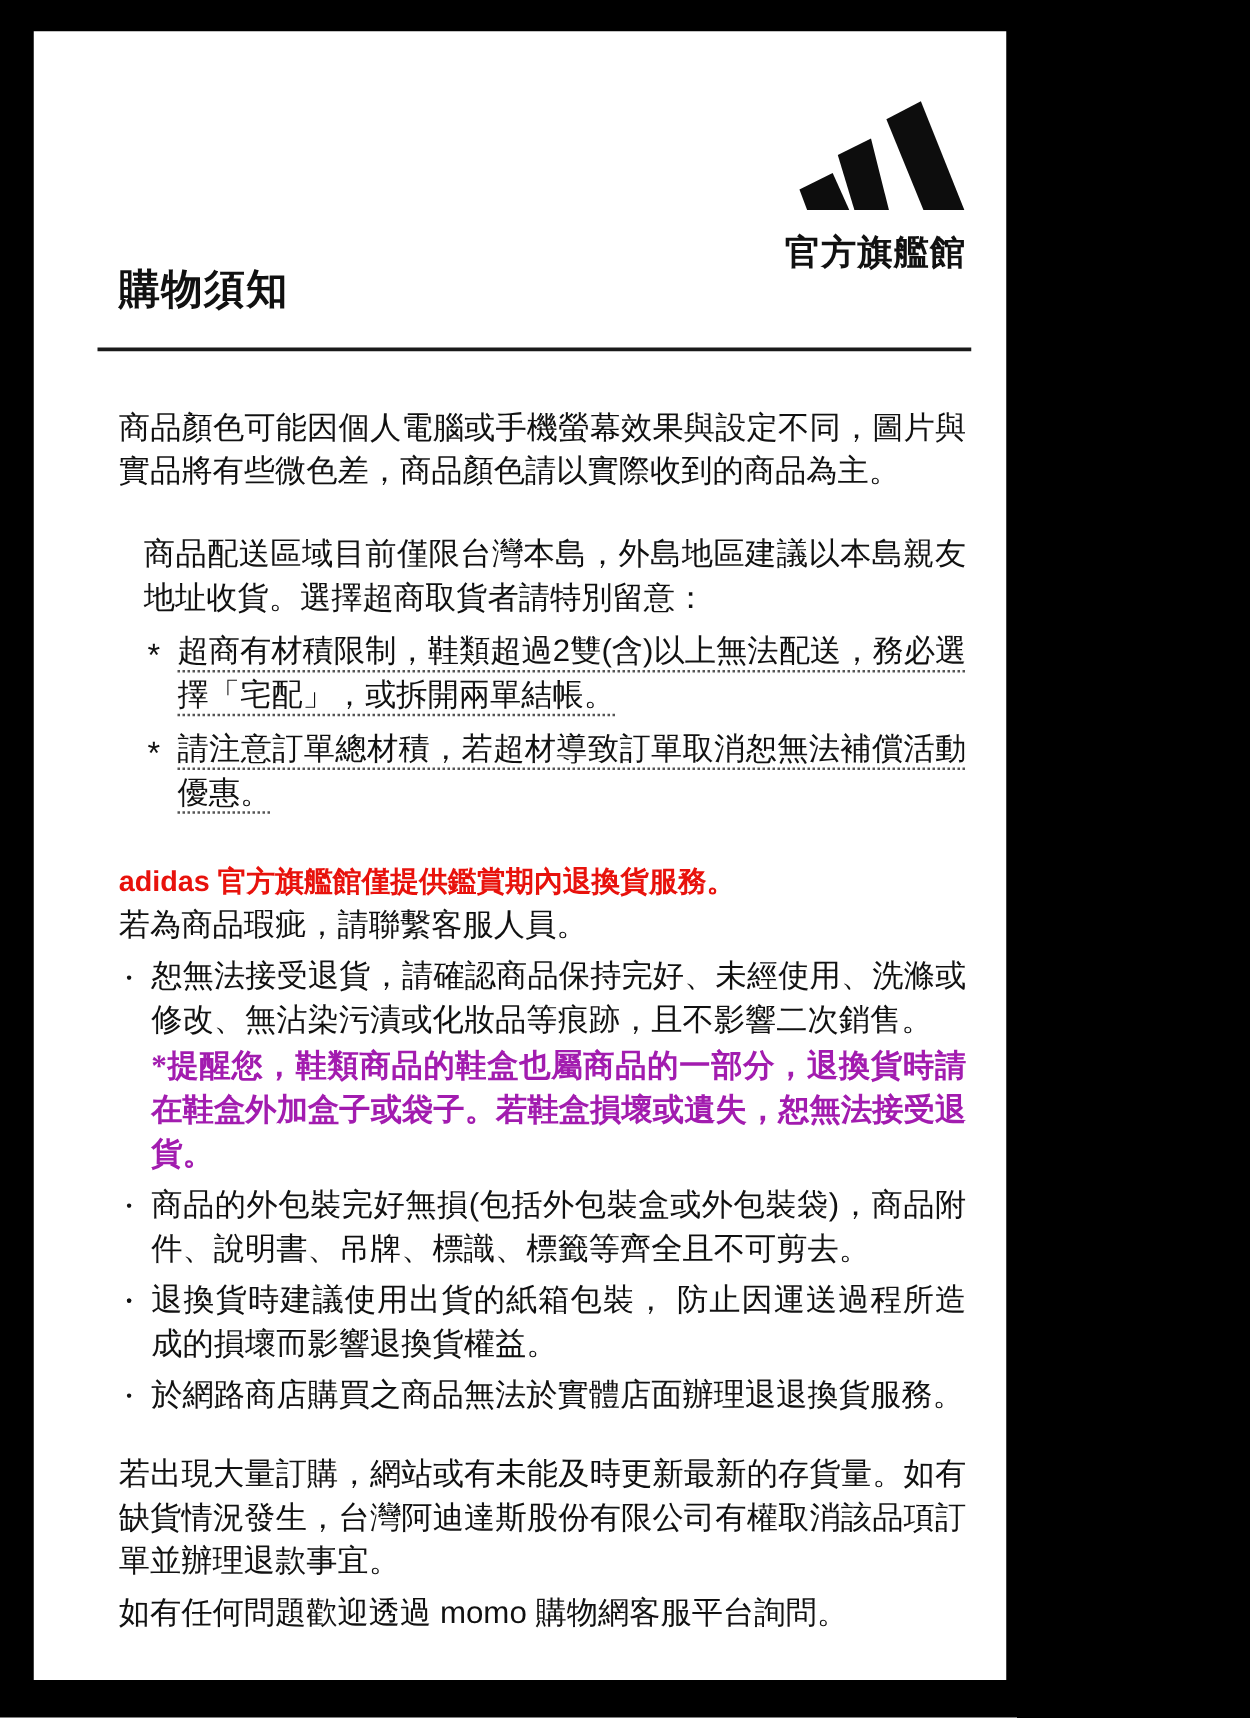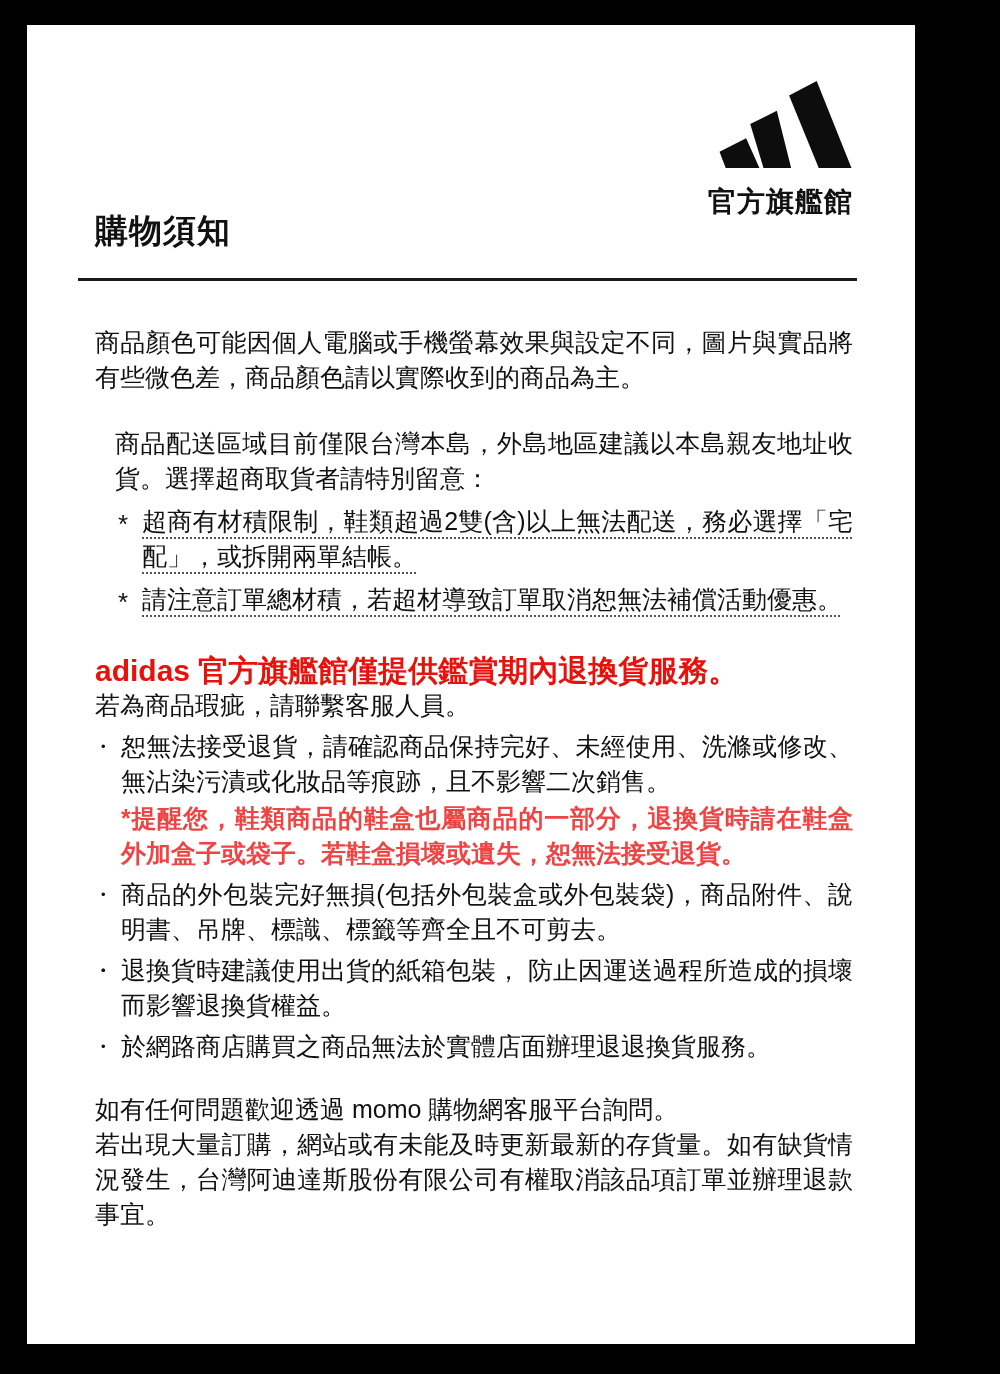--- a/index.html
+++ b/index.html
@@ -4,22 +4,22 @@
 <style>
   html,body { margin:0; padding:0; }
   body {
     width:1000px; height:1374px; position:relative;
     background:#000000;
     font-family:"Liberation Sans", sans-serif;
     -webkit-font-smoothing:antialiased;
   }
   .sheet {
     position:absolute; left:27px; top:25px;
-    width:888px; height:1319px; background:#ffffff; color:#111111;
-    box-sizing:border-box; padding:0 62px 0 68px; overflow:hidden;
+    width:778px; height:1319px; background:#ffffff; color:#111111;
+    box-sizing:border-box; padding:0 32px 0 68px; overflow:hidden;
   }
   
   .header { position:relative; height:253px; }
   .brand {
     position:absolute; top:53px; right:0;
     display:flex; flex-direction:column; align-items:flex-end;
   }
   .brand svg { display:block; }
   .brand-label {
     margin-top:15px; font-size:28px; font-weight:600;
@@ -42,32 +42,33 @@
   }
   .note-text {
     text-decoration-line:underline;
     text-decoration-style:dotted;
     text-decoration-thickness:1.5px;
     text-decoration-color:#555555;
     text-underline-offset:7px;
   }
   .returns { margin-top:36px; }
   .returns-headline {
-    font-size:30px; line-height:35px; font-weight:700; color:#e8120c;
+    font-size:23px; line-height:35px; font-weight:700; color:#e8120c;
     text-align:left;
   }
   .bullet-item { position:relative; padding-left:26px; margin-top:6px; }
   .bullet-marker {
     position:absolute; left:6px; top:0; font-size:13px; line-height:35px;
     color:#111111;
   }
   .reminder {
     padding-left:26px; margin-top:2px;
-    font-size:25px; line-height:35px; font-weight:700; color:#ef4444;
+    font-size:25px; line-height:35px; font-weight:700; color:#a21caf;
     text-align:justify;
+    font-family:Liberation Serif, serif;
   }
   .footer { margin-top:28px; }
   .p-contact { margin-top:6px; }
 </style>
 </head>
 <body>
 
 <div class="sheet">
 
   <div class="header">
@@ -127,17 +128,17 @@
       <span>退換貨時建議使用出貨的紙箱包裝， 防止因運送過程所造成的損壞而影響退換貨權益。</span>
     </div>
 
     <div class="p bullet-item">
       <span class="bullet-marker">•</span>
       <span>於網路商店購買之商品無法於實體店面辦理退退換貨服務。</span>
     </div>
   </div>
 
   <div class="footer">
+    <div class="p">若出現大量訂購，網站或有未能及時更新最新的存貨量。如有缺貨情況發生，台灣阿迪達斯股份有限公司有權取消該品項訂單並辦理退款事宜。</div>
     <div class="p p-contact">如有任何問題歡迎透過 momo 購物網客服平台詢問。</div>
-    <div class="p">若出現大量訂購，網站或有未能及時更新最新的存貨量。如有缺貨情況發生，台灣阿迪達斯股份有限公司有權取消該品項訂單並辦理退款事宜。</div>
   </div>
 
 </div>
 
 </body></html>

